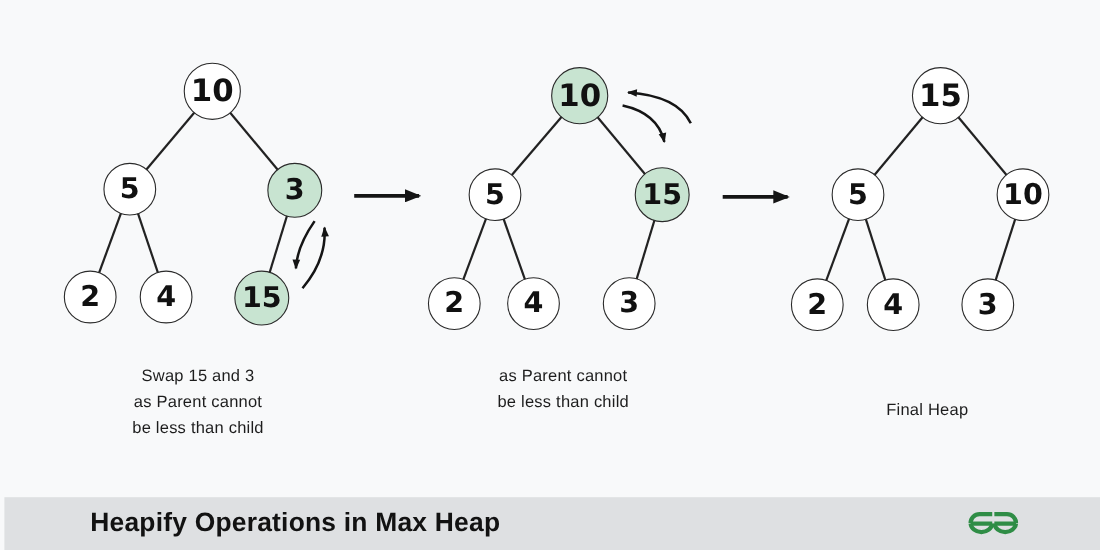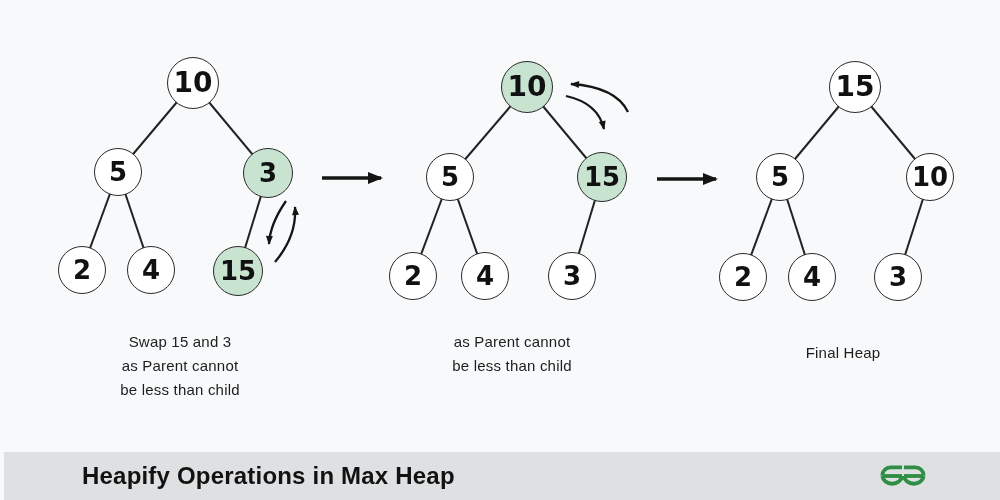--- a/index.html
+++ b/index.html
@@ -132,21 +132,21 @@
 
   <div class="caption" style="left:30px;top:330px">
     <span>Swap 15 and 3</span>
     <span>as Parent cannot</span>
     <span>be less than child</span>
   </div>
   <div class="caption" style="left:362px;top:330px">
     <span>as Parent cannot</span>
     <span>be less than child</span>
   </div>
-  <div class="caption" style="left:693px;top:341px">
+  <div class="caption" style="left:693px;top:361px">
     <span>Final Heap</span>
   </div>
 
   <div class="footer">
     <div class="footer-title">Heapify Operations in Max Heap</div>
     <svg class="footer-logo" viewBox="0 0 50 26">
       <g fill="none" stroke="#2f8d46" stroke-width="4">
         <path d="M24,4 L12,4 A 8.5,8.5 0 0 0 3.5,12.5"></path>
         <path d="M3.5,13 L24,13"></path>
         <path d="M3.5,13 A 10.3,9 0 0 0 24,13"></path>

